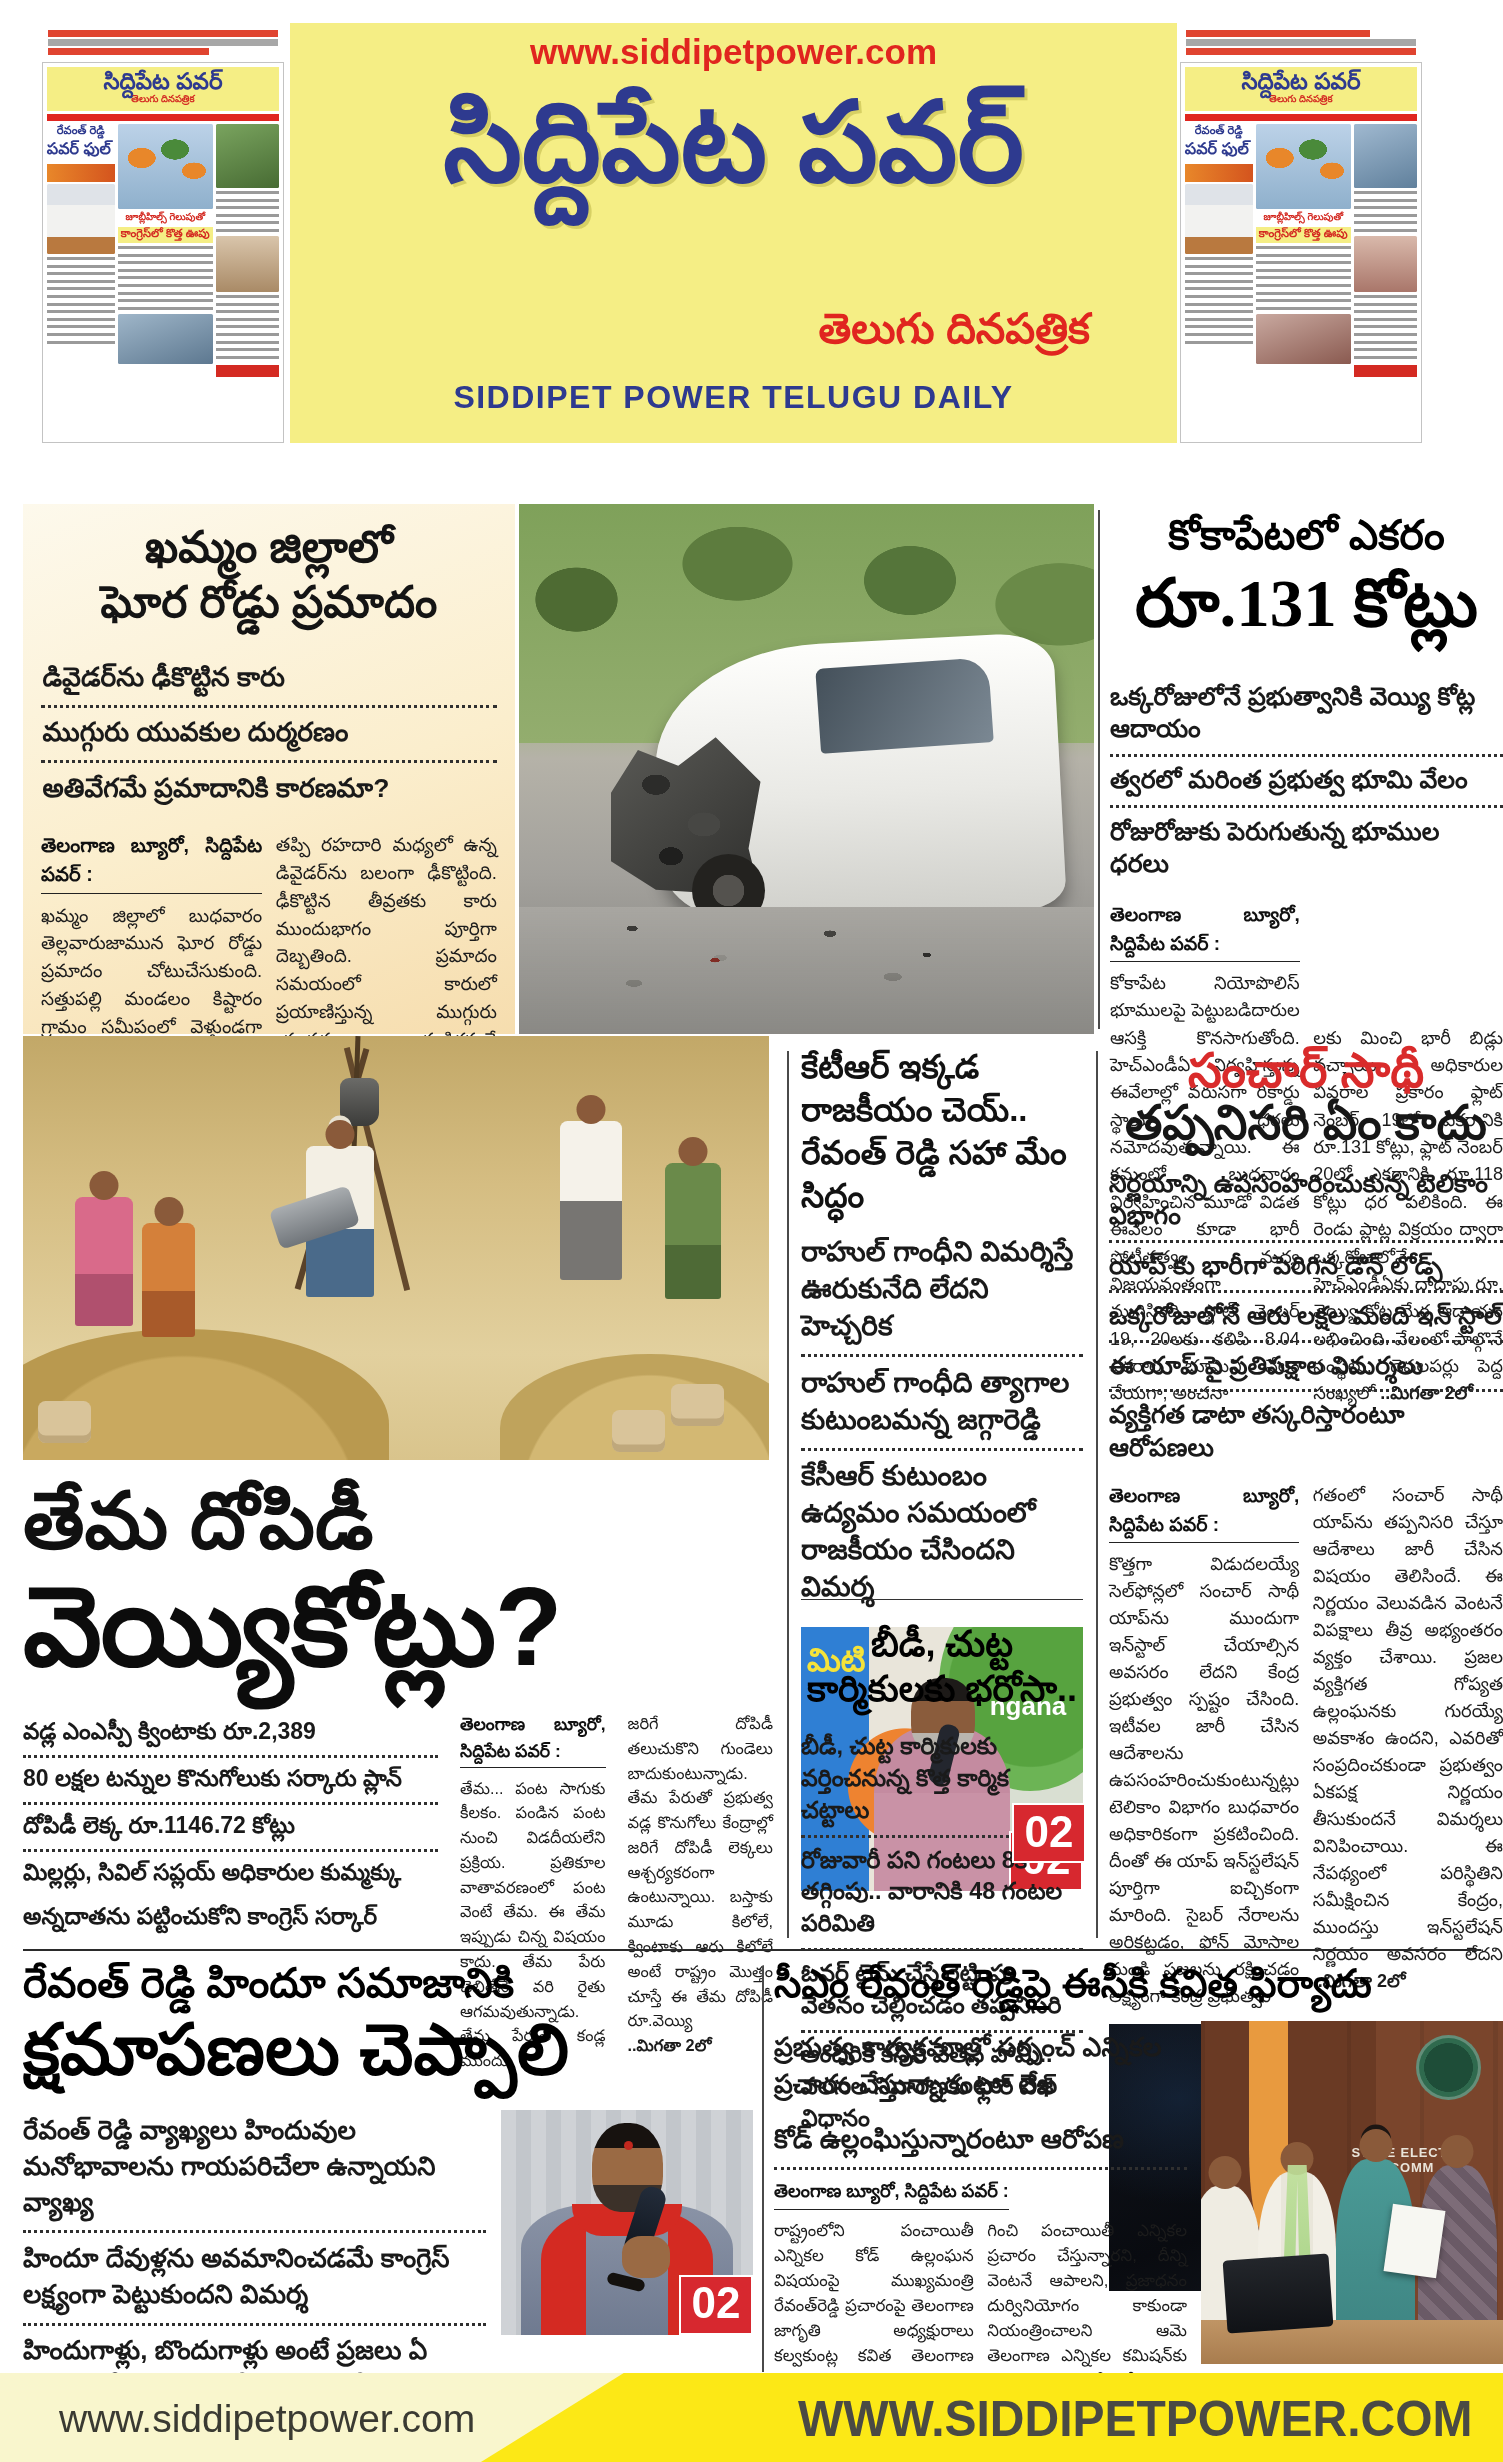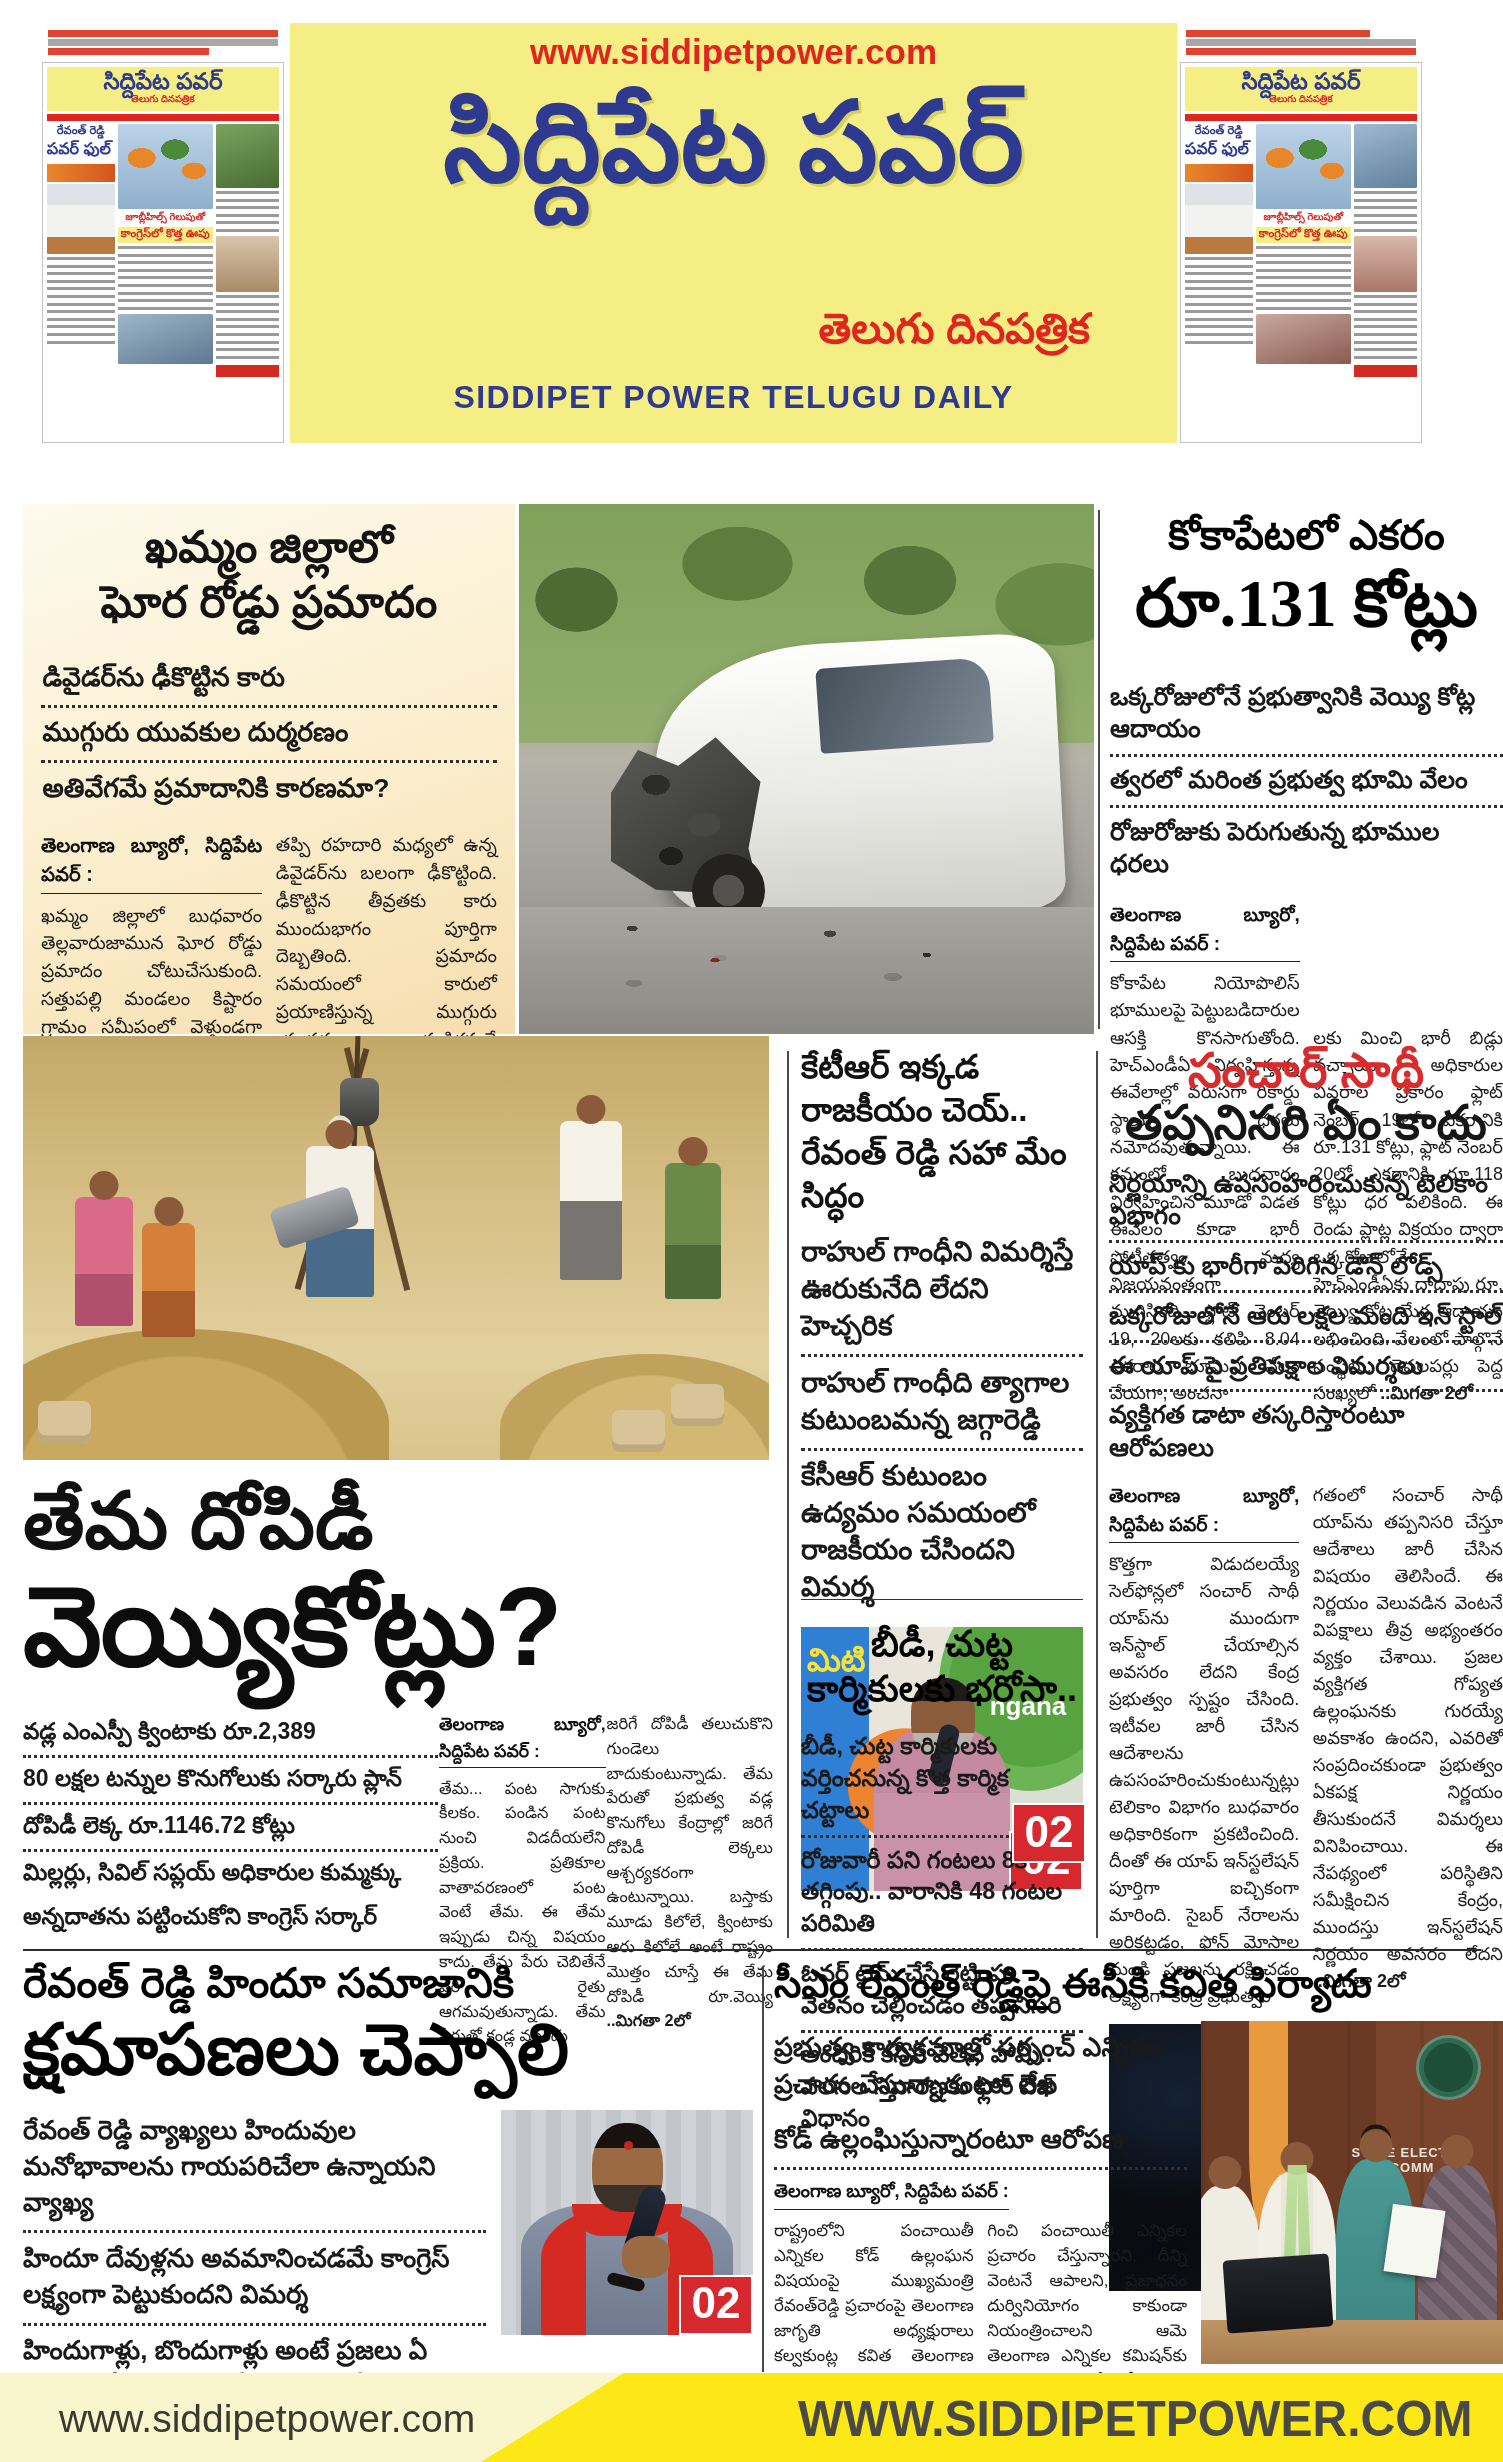--- a/index.html
+++ b/index.html
@@ -222,21 +222,21 @@
   .ps-skin { position:absolute; right:0; bottom:0; width:114px; height:68px;
     background:#caa27e; border-radius:60% 30% 0 0; }
   .ps-text { position:absolute; left:46%; top:73%; width:46%; text-align:center;
     color:#f4f4f4; font-weight:800; font-size:26px; letter-spacing:3px; line-height:1.35; }
 
   
   .art-thema { left:23px; top:1478px; width:750px; }
   .th-h1 { font-size:79px; font-weight:800; line-height:1.08; color:#101010; }
   .th-h2 { font-size:111px; font-weight:900; line-height:1.02; letter-spacing:-1.5px;
     color:#0c0c0c; margin-top:7.6px; }
-  .thema-row { display:flex; gap:1px; margin-top:27px; }
+  .thema-row { display:flex; gap:22px; margin-top:27px; }
   .thema-subs { width:415px; }
   .thema-subs .sub { font-size:23px; line-height:1.35; padding:5.3px 0 7.6px; }
   .thema-row .bcol { font-size:16.3px; line-height:1.52; }
   .thema-row .byline { font-size:17.4px; }
 
   .hr-main { left:23px; top:1949px; width:1458px; height:2.3px; background:#2b2b2b; }
 
   
   .art-kshama { left:23px; top:1961px; width:731px; }
   .ks-h1 { font-size:41px; font-weight:700; line-height:1.12; }

